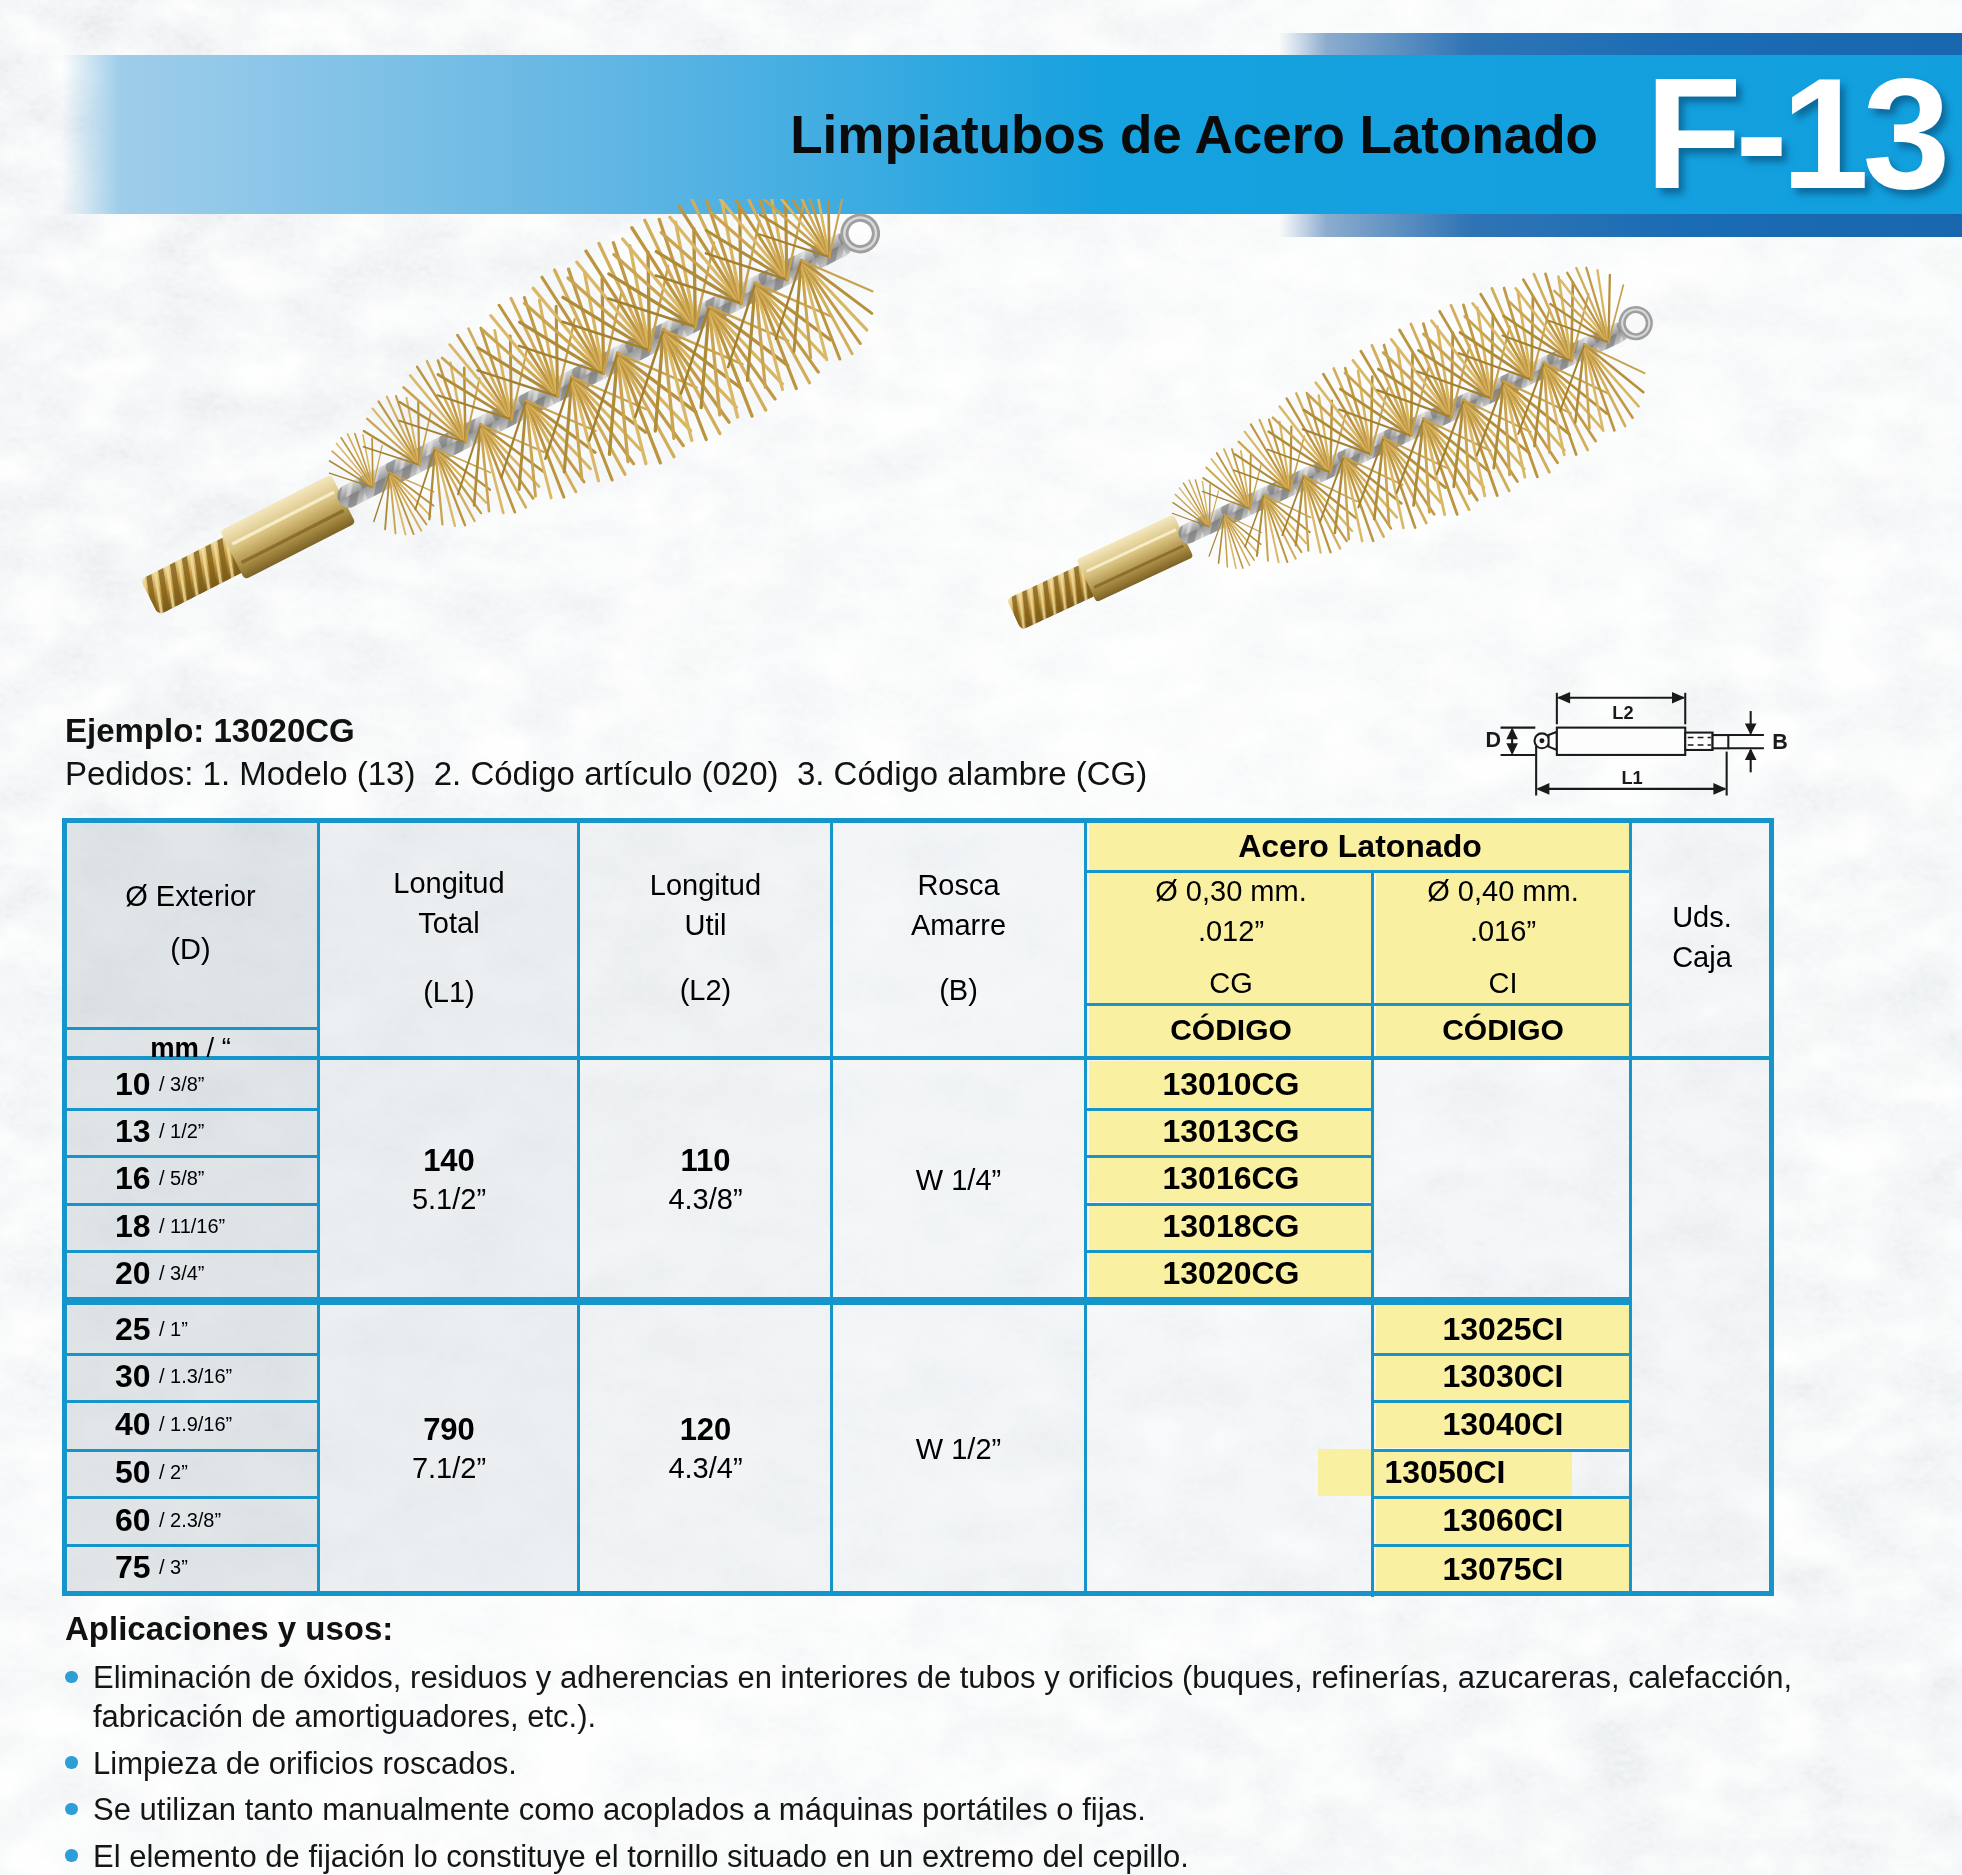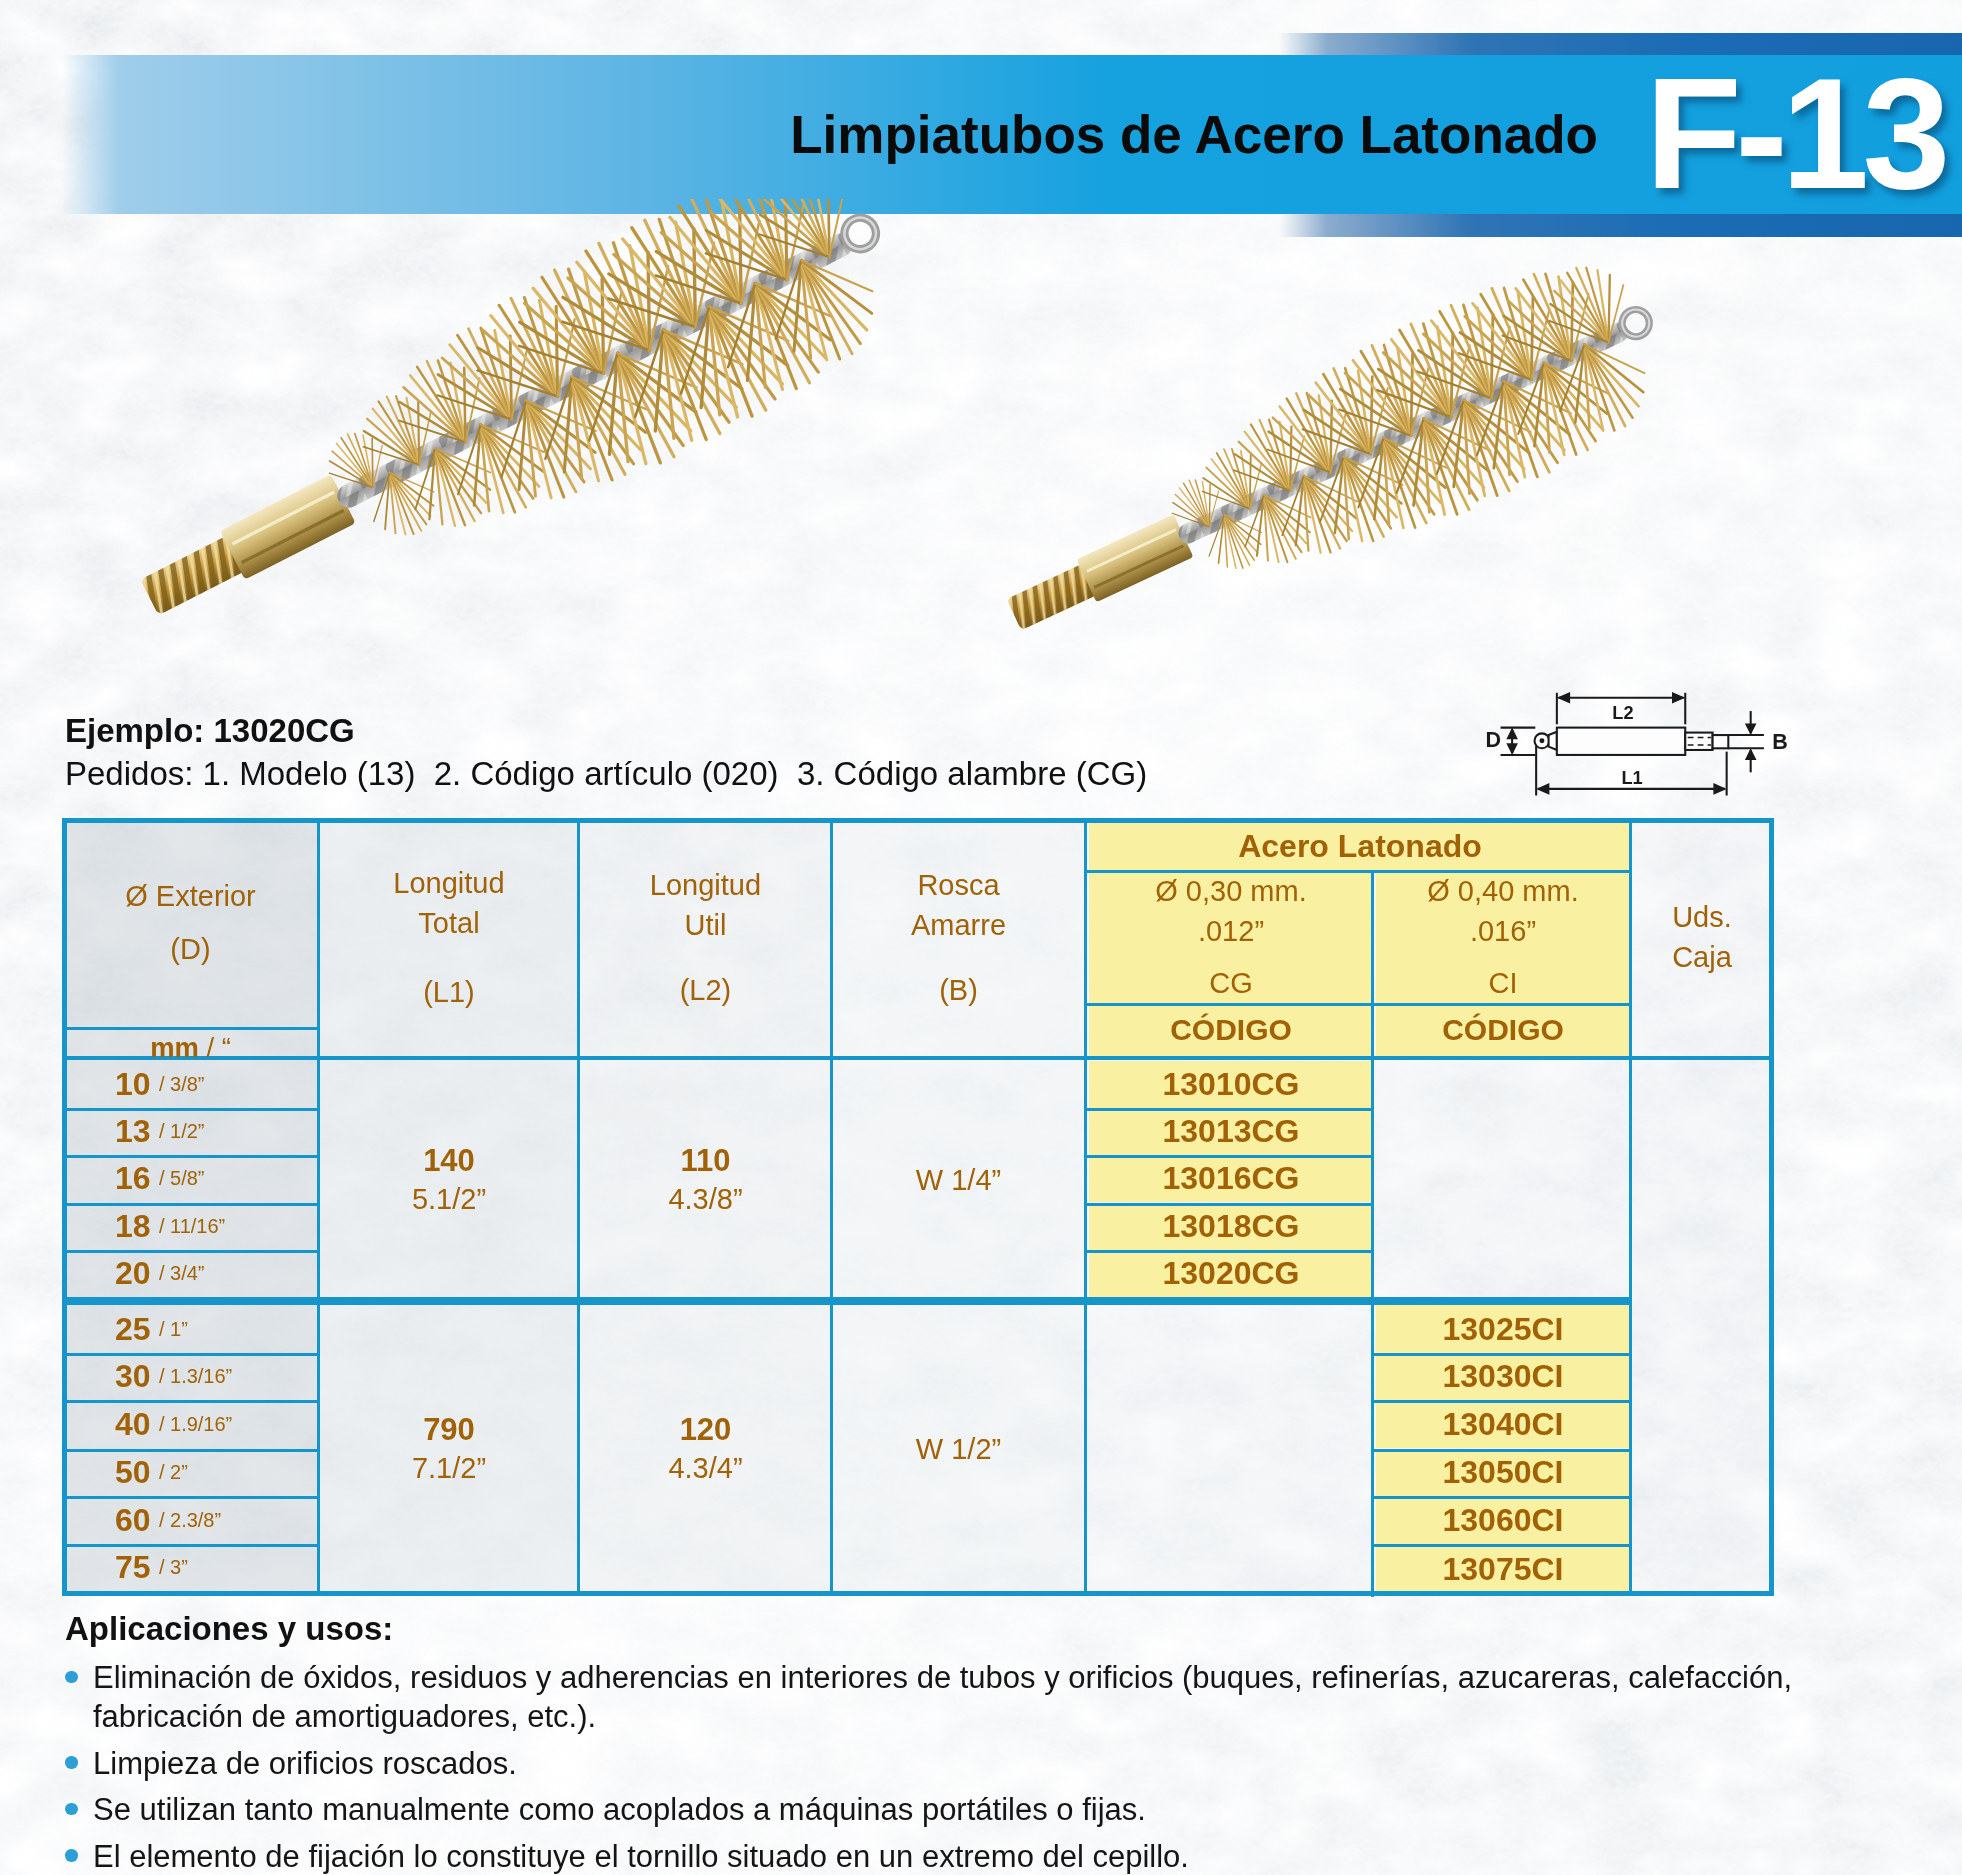--- a/index.html
+++ b/index.html
@@ -33,21 +33,21 @@
   #example{left:65px;top:710px;width:1246px;}
   #example .l1{font-size:33px;font-weight:bold;line-height:42px;}
   #example .l2{font-size:33px;line-height:43px;white-space:pre;}
   
   #diagram{left:1475px;top:663px;width:336px;height:164px;}
   
   #tbl{left:62px;top:818px;width:1712px;height:778px;font-size:28px;}
   #tbl .vl{position:absolute;width:3.3px;background:#1695CA;}
   #tbl .hl{position:absolute;height:3.3px;background:#1695CA;}
   #tbl .tint{position:absolute;top:0;height:778px;}
-  #tbl .cell{position:absolute;display:flex;flex-direction:column;align-items:center;justify-content:center;text-align:center;color:#a16207;}
+  #tbl .cell{position:absolute;display:flex;flex-direction:column;align-items:center;justify-content:center;text-align:center;color:#000000;}
   #tbl .yel{background:#FAF0A1;}
   #tbl .hdr{font-size:29px;line-height:40px;}
   #tbl .code{font-size:32px;font-weight:bold;flex-direction:row;}
   #tbl .c1row{left:0;width:257px;flex-direction:row;justify-content:flex-start;padding-left:53px;box-sizing:border-box;}
   #tbl .c1row b{font-size:32px;}
   #tbl .c1row .frac{font-size:20px;margin-left:8.3px;white-space:pre;}
   #tbl .mval{font-size:31px;font-weight:bold;line-height:38px;}
   #tbl .ival{font-size:29px;line-height:38px;}
   
   #apps-h{left:65px;top:1610px;font-size:33px;font-weight:bold;}
@@ -240,21 +240,21 @@
 
   <div class="cell yel code" style="left:1027px;top:243px;width:284px;height:47px">13010CG</div>
   <div class="cell yel code" style="left:1027px;top:290px;width:284px;height:47px">13013CG</div>
   <div class="cell yel code" style="left:1027px;top:337px;width:284px;height:47px">13016CG</div>
   <div class="cell yel code" style="left:1027px;top:385px;width:284px;height:47px">13018CG</div>
   <div class="cell yel code" style="left:1027px;top:432px;width:284px;height:47px">13020CG</div>
 
   <div class="cell yel code" style="left:1314px;top:487px;width:254px;height:48px">13025CI</div>
   <div class="cell yel code" style="left:1314px;top:535px;width:254px;height:47px">13030CI</div>
   <div class="cell yel code" style="left:1314px;top:582px;width:254px;height:48px">13040CI</div>
-  <div class="cell yel code" style="left:1314px;top:631px;width:254px;height:47px">13050CI</div>
+  <div class="cell yel code" style="left:1256px;top:631px;width:254px;height:47px">13050CI</div>
   <div class="cell yel code" style="left:1314px;top:678px;width:254px;height:48px">13060CI</div>
   <div class="cell yel code" style="left:1314px;top:728px;width:254px;height:47px">13075CI</div>
 
   <div class="vl" style="left:255px;top:0;height:778px"></div>
   <div class="vl" style="left:515px;top:0;height:778px"></div>
   <div class="vl" style="left:768px;top:0;height:778px"></div>
   <div class="vl" style="left:1022px;top:0;height:778px"></div>
   <div class="vl" style="left:1309px;top:52px;height:727px"></div>
   <div class="vl" style="left:1567px;top:0;height:778px"></div>
   <div class="hl" style="left:1023px;top:52px;width:547px"></div>

